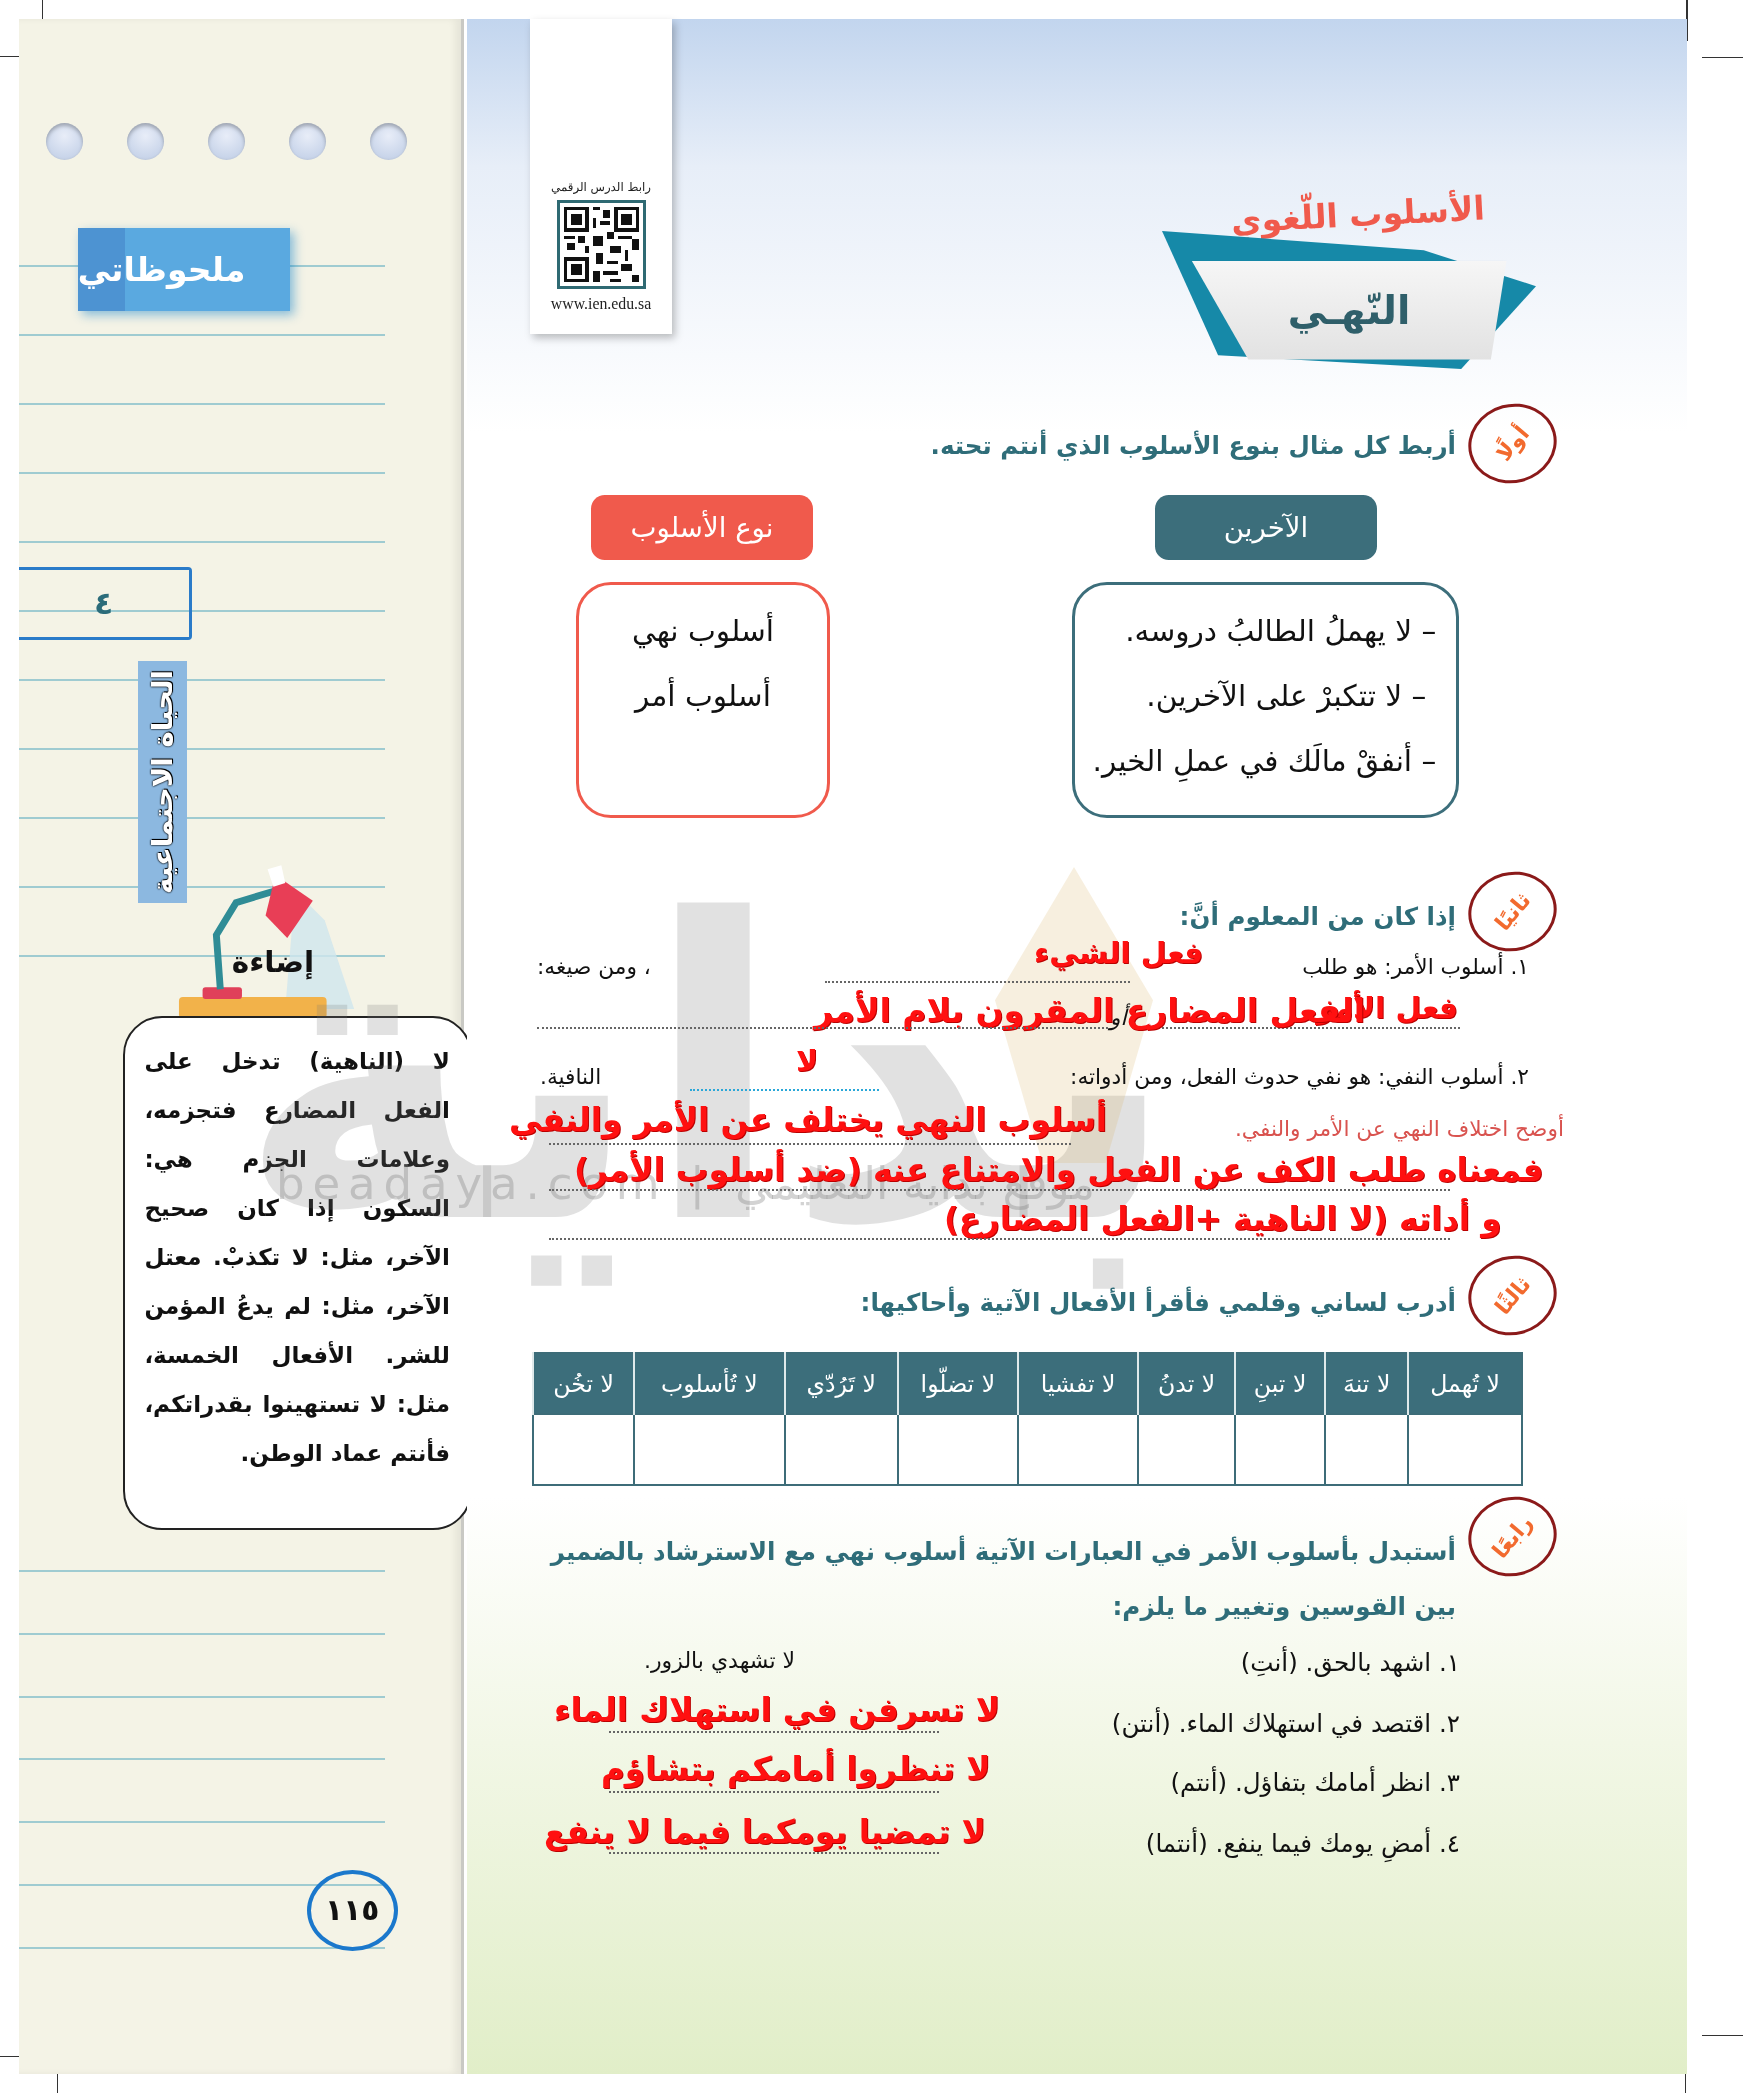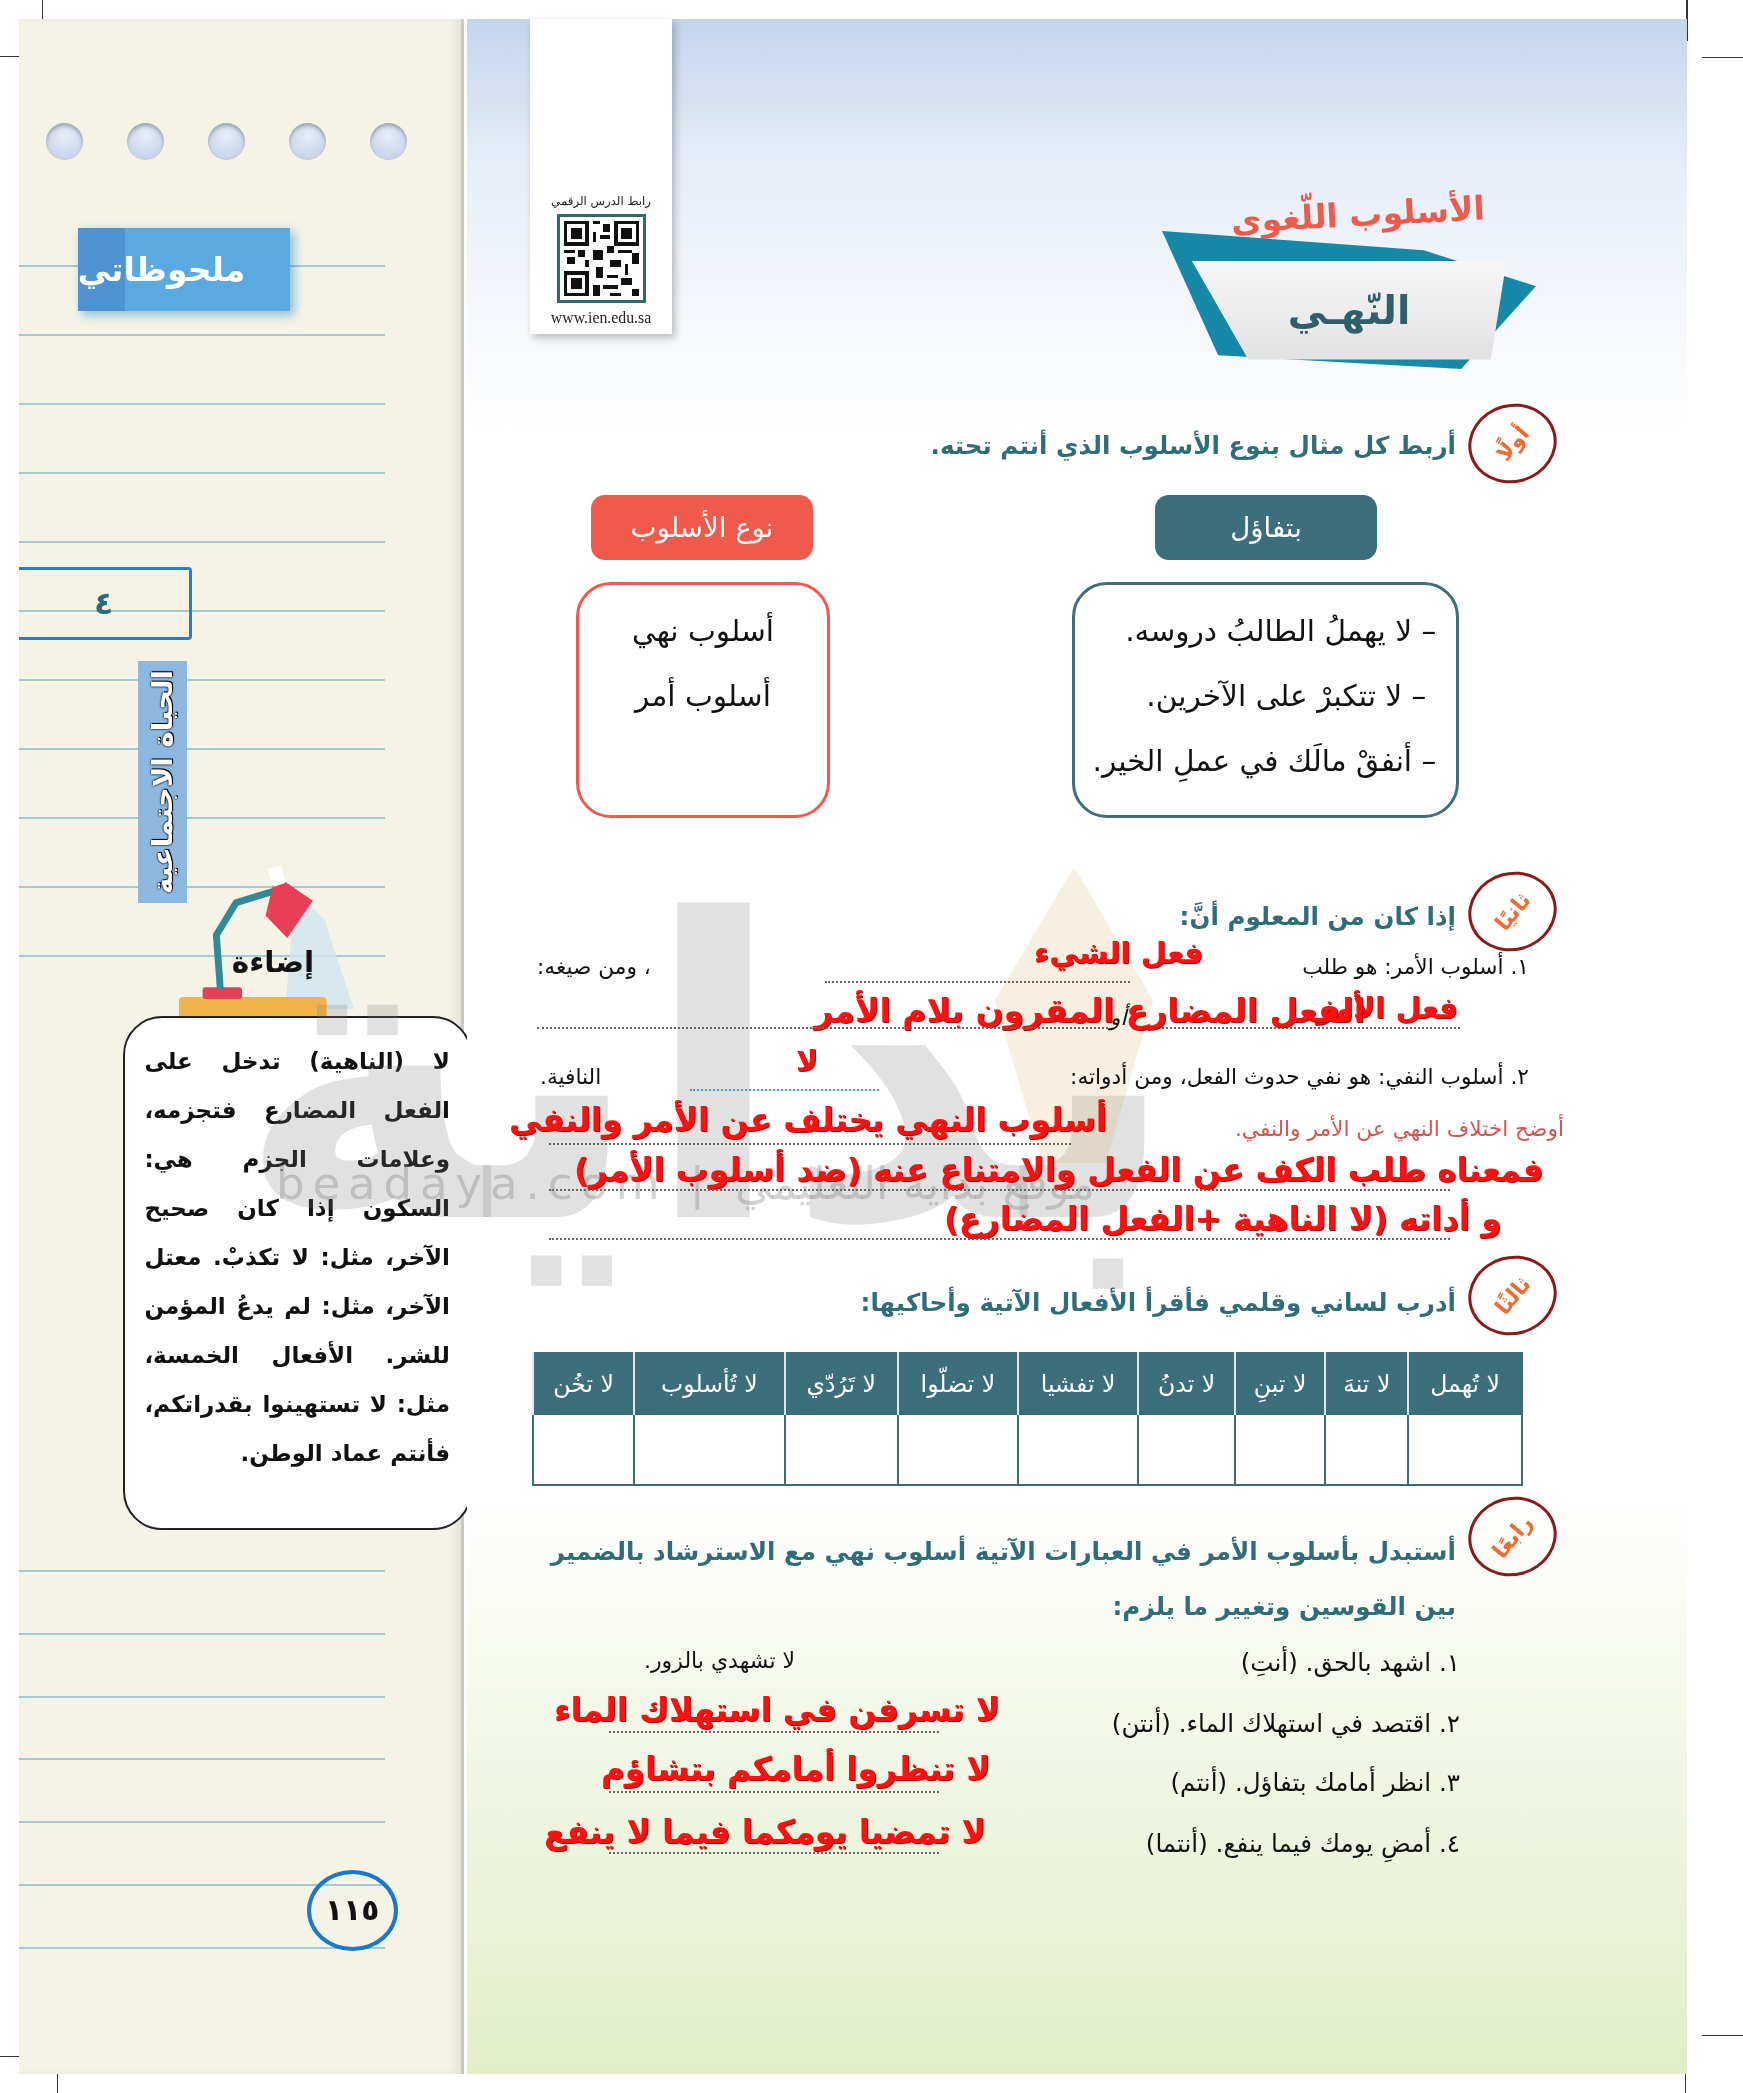--- a/index.html
+++ b/index.html
@@ -69,21 +69,21 @@
   }
 
   
   .main {
     position: absolute; left: 467px; top: 18.7px; width: 1220px; height: 2055px;
     background: linear-gradient(to bottom, #c2d5ee 0px, #e7eef8 148px, #ffffff 414px, #ffffff 1478px, #f2f7e6 1724px, #e1eec8 2055px);
   }
   .qr-card {
     position: absolute; left: 530px; top: 18.7px; width: 142px; height: 315px;
     background: #fff; box-shadow: 3px 3.9px 7.9px rgba(0,0,0,0.25);
-    display: flex; flex-direction: column; align-items: center; justify-content: flex-end; padding-bottom: 7px;
+    display: flex; flex-direction: column; align-items: center; justify-content: flex-end; padding-bottom: 21px;
   }
   .qr-caption { font-family: "DejaVu Serif", serif; font-size: 11.8px; color: #222; direction: rtl; margin-bottom: 5.9px; }
   .qr-code { width: 89px; height: 89px; border: 3px solid #2f6a73; padding: 3.9px; background: #fff; }
   .qr-url { font-family: "Liberation Serif", serif; font-size: 15.8px; color: #222; margin-top: 5.9px; }
 
   .lesson-super {
     position: absolute; left: 1231px; top: 195px; font-weight: bold; font-size: 33px; color: #f05a4c;
     direction: rtl; transform: rotate(-3deg);
   }
   .lesson-banner { position: absolute; left: 1162px; top: 231px; width: 374px; height: 153px; }
@@ -271,21 +271,21 @@
 <div class="lesson-banner">
   <div class="back"></div>
   <div class="front">النّهـي</div>
 </div>
 
 <div class="marker" style="left:1468px;top:404px;">
   <span>أولًا</span>
 </div>
 <div class="q-title" style="top:431px;">أربط كل مثال بنوع الأسلوب الذي أنتم تحته.</div>
 
-<div class="hdr-pill" style="left:1155px;top:495px;width:222px;background:#3c6e7b;">بتفاؤل</div>
+<div class="hdr-pill" style="left:1155px;top:495px;width:222px;background:#3c6e7b;">الآخرين</div>
 <div class="hdr-pill" style="left:591px;top:495px;width:222px;background:#f05a4c;">نوع الأسلوب</div>
 
 <div class="box" style="left:1072px;top:582px;width:387px;height:236px;border:3px solid #3c6e7b;padding:13.8px 19.7px 0 0;">
   <div class="line" style="justify-content:flex-start;">
       <span>– لا يهملُ الطالبُ دروسه.</span>
     </div>
   <div class="line" style="justify-content:flex-start;padding-right:9.9px;">
       <span>– لا تتكبرْ على الآخرين.</span>
     </div>
   <div class="line" style="justify-content:flex-start;">

